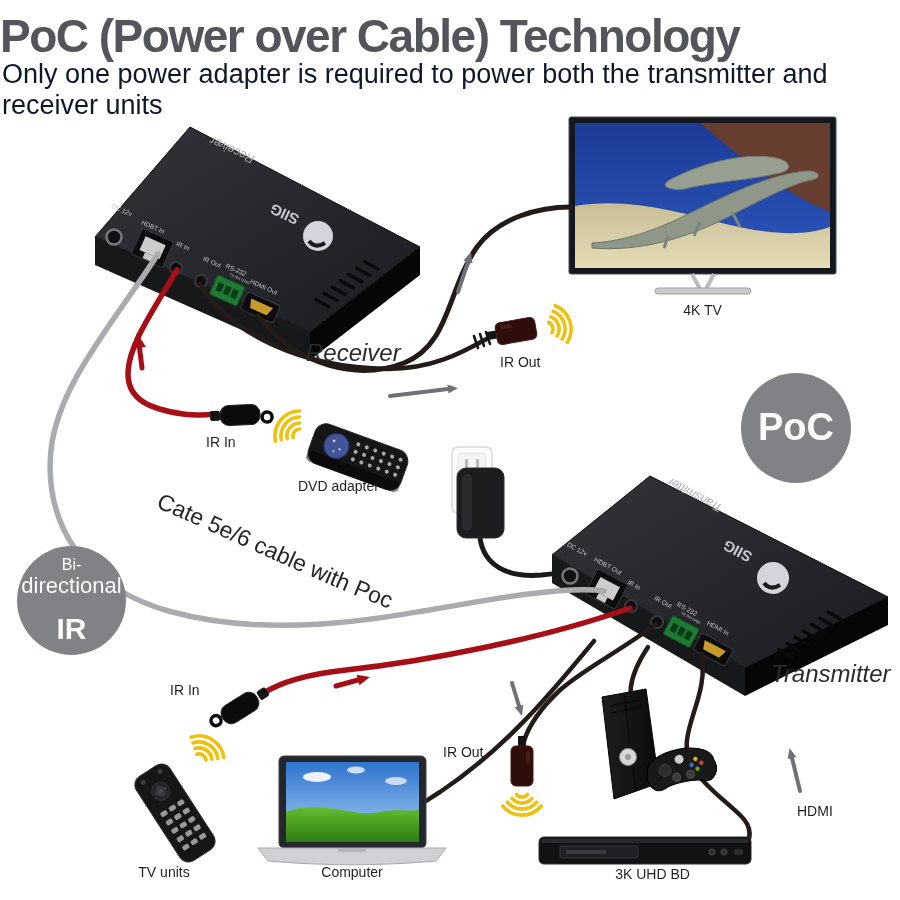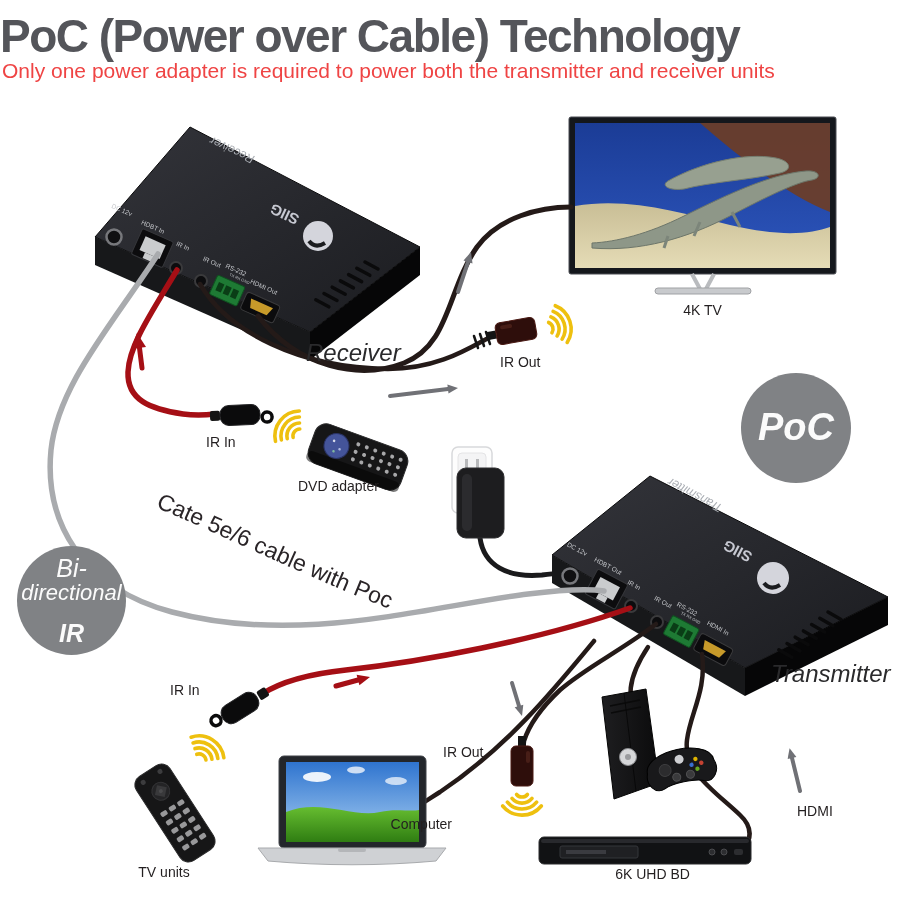--- a/index.html
+++ b/index.html
@@ -1,32 +1,32 @@
 <!DOCTYPE html>
 <html><head>
 <meta charset="utf-8">
 <style>
   html,body{margin:0;padding:0;background:#ffffff;}
   #stage{position:relative;width:900px;height:900px;background:#ffffff;overflow:hidden;
          font-family:"Liberation Sans",sans-serif;}
   #diagram{position:absolute;left:0;top:0;}
   .title{position:absolute;left:0px;top:0px;width:900px;font-size:46px;font-weight:700;
          color:#54555a;letter-spacing:-1.5px;white-space:nowrap;margin-top:9px;}
-  .subtitle{position:absolute;left:2px;top:59px;width:898px;font-size:21px;color:#ef4444;}
+  .subtitle{position:absolute;left:2px;top:59px;width:898px;font-size:27px;color:#0f172a;}
   .lbl{position:absolute;font-size:14px;color:#231f20;white-space:nowrap;}
   .lbl.center{text-align:center;}
   .lbl.cap{font-style:italic;font-size:24px;color:#2a2a2c;}
   .badge{position:absolute;border-radius:50%;background:#808285;color:#fbfbfb;
          display:flex;flex-direction:column;align-items:center;justify-content:center;
-         text-align:right;line-height:1.05;font-style:italic;}
+         text-align:right;line-height:1.05;}
   .badge.poc{left:741px;top:373px;width:110px;height:110px;font-size:38px;font-weight:700;}
   .badge.bidir{left:17px;top:546px;width:109px;height:109px;}
-  .badge.bidir .l1{font-size:25px;}
+  .badge.bidir .l1{font-size:16px;}
   .badge.bidir .l2{font-size:22px;}
-  .badge.bidir .l3{font-size:25px;font-weight:700;margin-top:16px;}
+  .badge.bidir .l3{font-size:30px;font-weight:700;margin-top:16px;}
 </style>
 </head>
 <body>
 
 <div id="stage">
 
 <svg id="diagram" width="900" height="900" viewBox="0 0 900 900">
   <defs>
     <linearGradient id="topGrad" x1="0" y1="0" x2="1" y2="1">
       <stop offset="0" stop-color="#33343a"></stop>
@@ -335,22 +335,22 @@
   <div class="lbl center" style="left:569px;top:302px;width:267px;">4K TV</div>
   <div class="lbl cap" style="left:306px;top:339px;">Receiver</div>
   <div class="lbl" style="left:500px;top:354px;">IR Out</div>
   <div class="lbl" style="left:206px;top:434px;">IR In</div>
   <div class="lbl" style="left:298px;top:478px;">DVD adapter</div>
   <div class="lbl" style="left:170px;top:682px;">IR In</div>
   <div class="lbl cap" style="left:771px;top:660px;">Transmitter</div>
   <div class="lbl" style="left:443px;top:744px;">IR Out</div>
   <div class="lbl" style="left:797px;top:803px;">HDMI</div>
   <div class="lbl center" style="left:64px;top:864px;width:200px;">TV units</div>
-  <div class="lbl center" style="left:252px;top:816px;width:200px;text-align:right;">Computer</div>
-  <div class="lbl center" style="left:550px;top:866px;width:205px;">6K UHD BD</div>
+  <div class="lbl center" style="left:252px;top:864px;width:200px;">Computer</div>
+  <div class="lbl center" style="left:550px;top:866px;width:205px;">3K UHD BD</div>
 
   <div class="badge poc">
     <span>PoC</span>
   </div>
   <div class="badge bidir">
     <span class="l1">Bi-</span>
     <span class="l2">directional</span>
     <span class="l3">IR</span>
   </div>
 </div>

